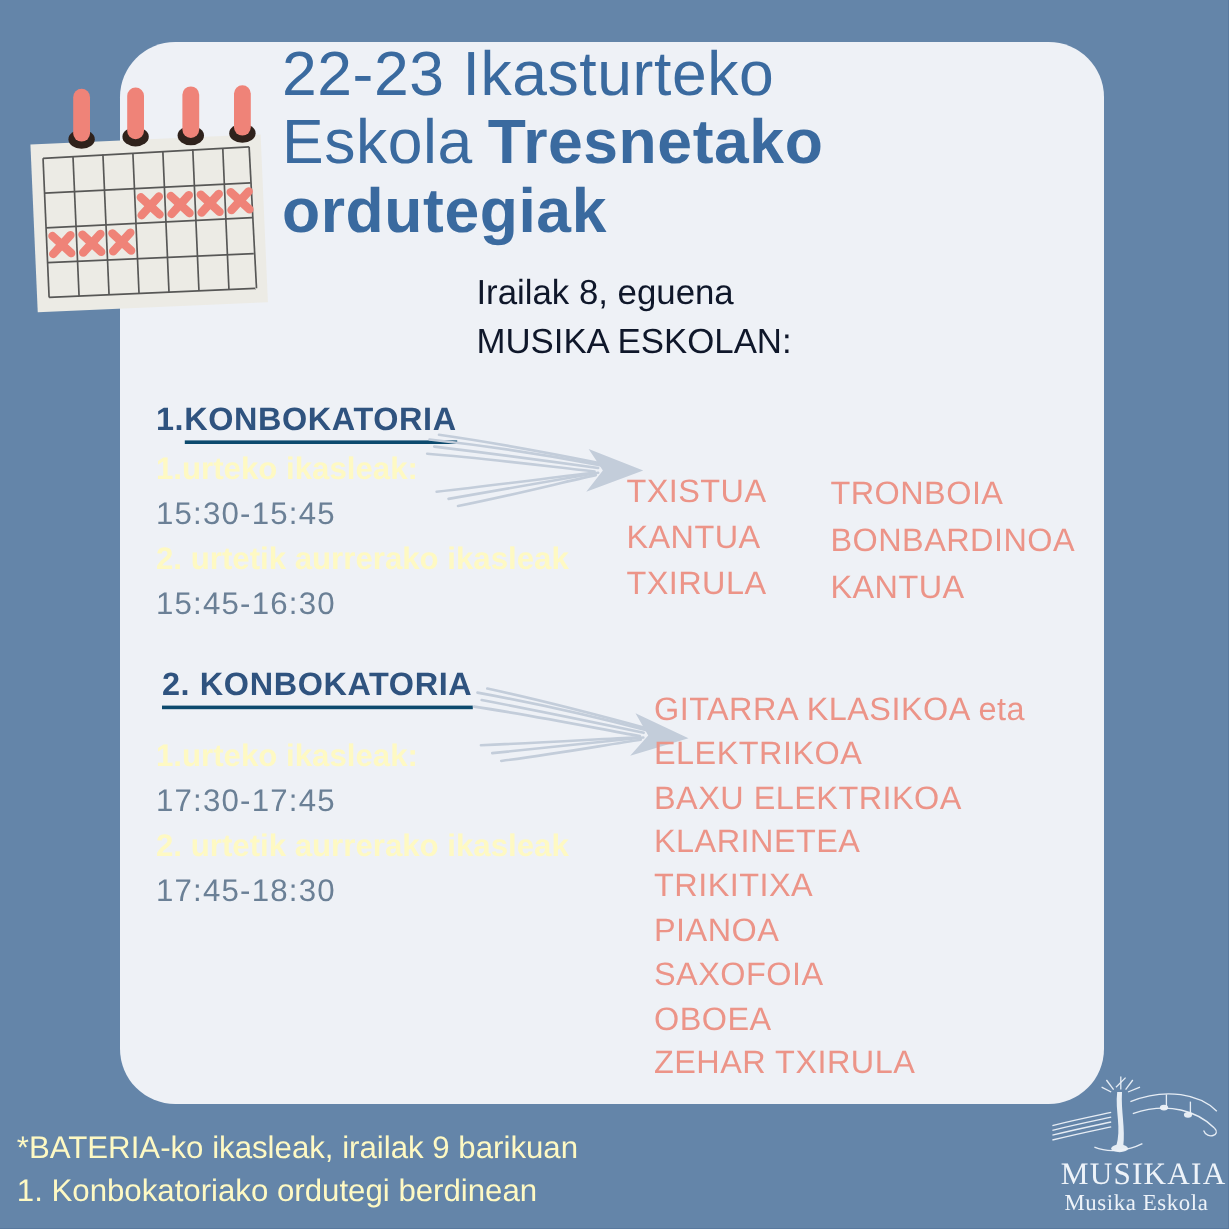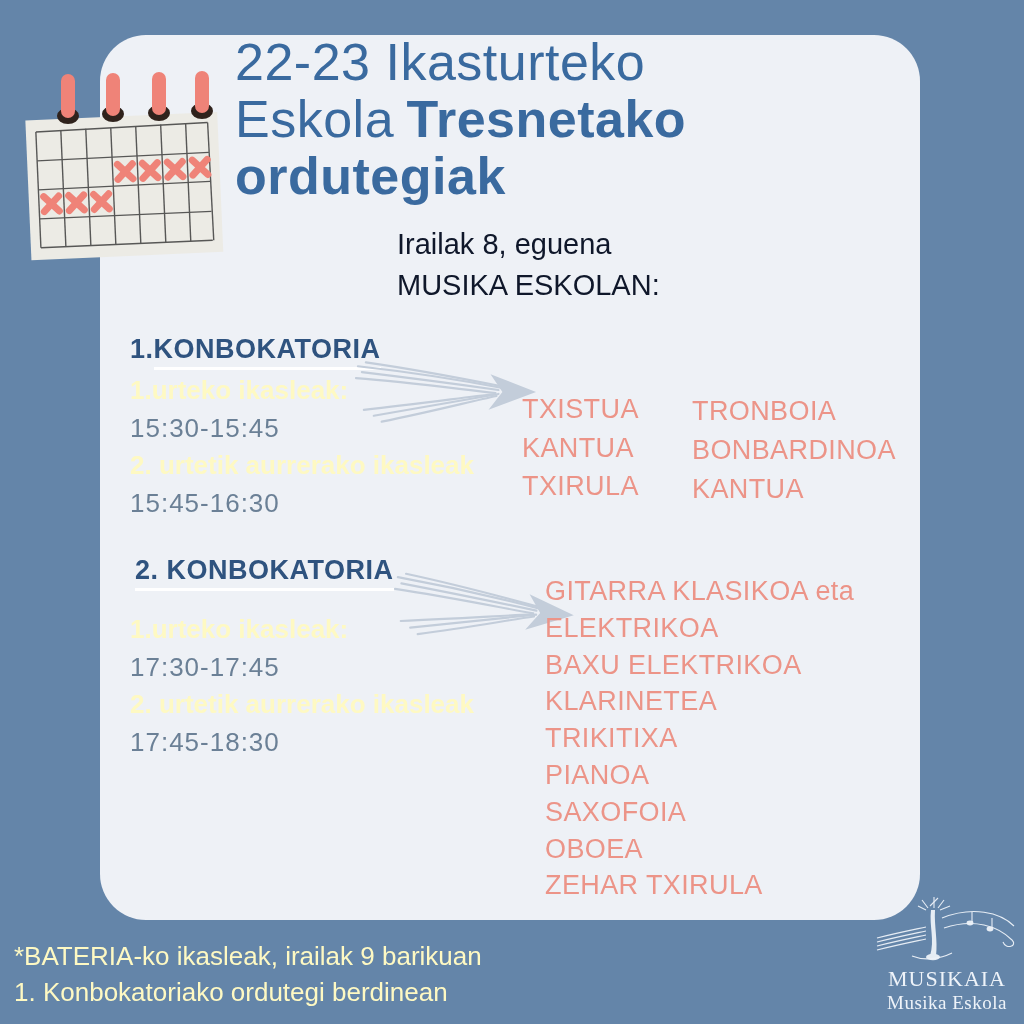--- a/index.html
+++ b/index.html
@@ -23,21 +23,21 @@
   
   .subtitle{
     position:absolute;left:397px;top:224px;
     color:#0f172a;font-size:29px;line-height:41px;font-weight:400;
   }
   
   .sec-heading{
     position:absolute;color:#2f537f;font-size:27px;font-weight:700;
     letter-spacing:.5px;white-space:nowrap;
   }
-  .sec-heading .u{border-bottom:3px solid #ffffff;padding-bottom:3px;}
+  .sec-heading .u{border-bottom:3px solid #0c4a6e;padding-bottom:3px;}
   #sec1-heading{left:130px;top:334px;}
   #sec2-heading{left:135px;top:555px;}
   
   .schedule{position:absolute;font-size:26px;line-height:37.5px;white-space:nowrap;}
   .schedule .lbl{color:#fef9c3;font-weight:700;}
   .schedule .tm{color:#6b8096;font-weight:400;letter-spacing:1px;}
   #sec1-schedule{left:130px;top:372px;}
   #sec2-schedule{left:130px;top:611px;}
   
   .instr{color:#ec9488;font-size:27px;font-weight:400;letter-spacing:.4px;
@@ -53,22 +53,22 @@
   .calendar{position:absolute;left:12px;top:64px;width:230px;height:200px;}
   
   .footer{
     position:absolute;left:14px;top:938px;
     color:#fef9c3;font-size:26px;line-height:36px;font-weight:400;
   }
   
   .logo{position:absolute;left:872px;top:896px;width:150px;text-align:center;color:#eef3f9;}
   .logo-art{width:150px;height:72px;display:block;}
   .logo-name{
-    font-family:"Liberation Serif", serif;font-size:22px;letter-spacing:1px;
-    line-height:26px;margin-top:-2px;
+    font-family:"Liberation Serif", serif;font-size:26px;letter-spacing:1px;
+    line-height:26px;margin-top:-2px;text-align:right;
   }
   .logo-tagline{
     font-family:"Liberation Serif", serif;font-size:19px;letter-spacing:.5px;
     line-height:21px;
   }
 </style>
 </head>
 <body>
 
 <div class="poster">

